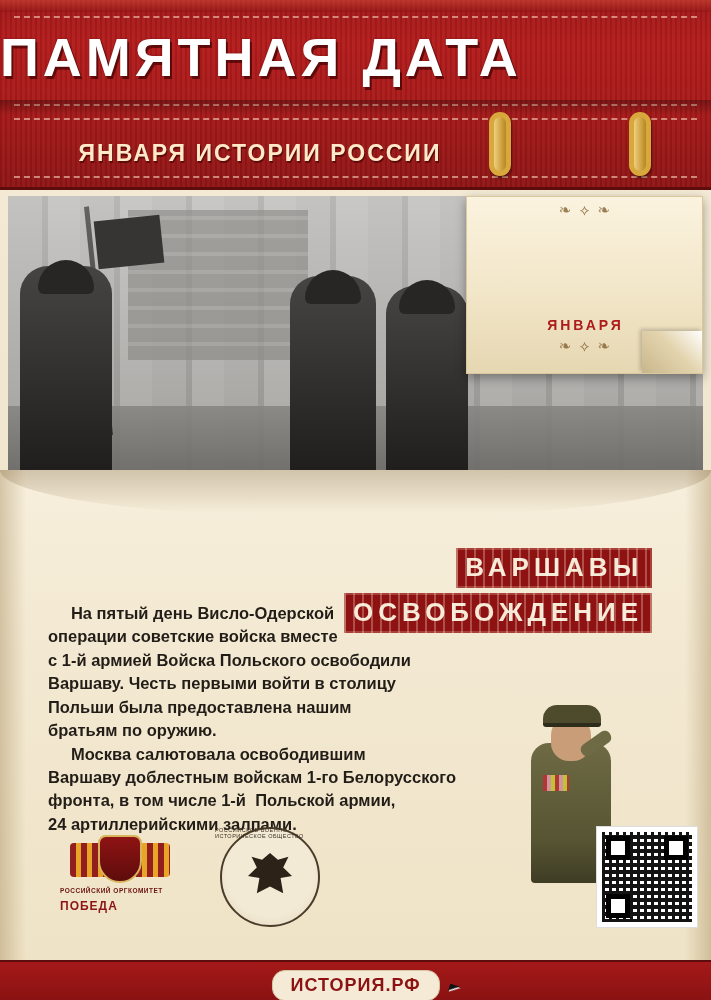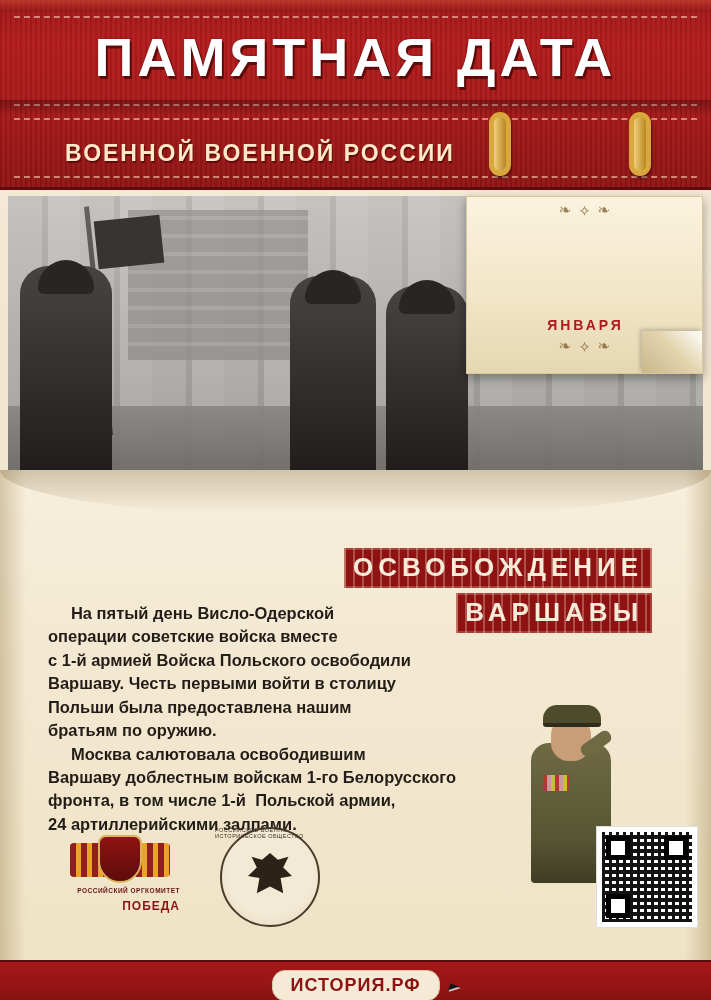--- a/index.html
+++ b/index.html
@@ -34,21 +34,21 @@
     position:absolute; left:14px; right:14px; height:0;
     border-top:2px dashed rgba(255,225,200,.55);
   }
   .s1{ top:16px; } .s2{ top:104px; } .s3{ top:118px; } .s4{ top:176px; }
   .banner-fold {
     position:absolute; left:0; top:100px; width:711px; height:22px;
     background:linear-gradient(180deg,rgba(0,0,0,.30),rgba(0,0,0,0) 70%);
   }
   .title-main {
     position:absolute; left:0; top:26px; width:711px;
-    text-align:center;
+    text-align:left;
     font-size:54px; font-weight:bold; letter-spacing:4px;
     color:#ffffff;
     text-shadow:2px 3px 0 rgba(60,0,0,.65), 0 0 2px rgba(0,0,0,.4);
     font-family:"Liberation Sans", sans-serif;
   }
   .title-sub {
     position:absolute; left:0; top:140px; width:520px;
     text-align:center;
     font-size:23px; font-weight:bold; letter-spacing:2px;
     color:#ffe9c9;
@@ -221,21 +221,21 @@
   }
   .off-medals {
     position:absolute; bottom:92px; left:20px; width:26px; height:16px;
     background:repeating-linear-gradient(90deg,#b33 0 4px,#d9a 4px 8px,#cc3 8px 12px);
     opacity:.9;
   }
 
   
   .emblem-pobeda {
     position:absolute; left:60px; bottom:50px; width:120px; height:92px;
-    text-align:right;
+    text-align:left;
   }
   .pob-ribbon {
     position:absolute; left:10px; top:10px; width:100px; height:34px;
     background:
       repeating-linear-gradient(90deg,#8d1414 0 6px,#e8a11e 6px 11px);
     border-radius:4px; opacity:.95;
   }
   .pob-shield {
     position:absolute; left:38px; top:2px; width:44px; height:48px;
     background:linear-gradient(180deg,#8f1313,#5e0c0c);
@@ -325,21 +325,21 @@
 
 <div class="poster">
 
   <div class="banner">
     <div class="banner-stitch s1"></div>
     <div class="banner-stitch s2"></div>
     <div class="banner-fold"></div>
     <div class="banner-stitch s3"></div>
     <div class="banner-stitch s4"></div>
     <div class="title-main">ПАМЯТНАЯ  ДАТА</div>
-    <div class="title-sub">ВОЕННОЙ ВОЕННОЙ РОССИИ</div>
+    <div class="title-sub">ЯНВАРЯ ИСТОРИИ РОССИИ</div>
   </div>
 
   <div class="ring ring-1"></div>
   <div class="ring ring-2"></div>
 
   <div class="photo">
     <div class="ruins"></div>
     <div class="rubble"></div>
     <div class="pole"></div>
     <div class="flag-dark"></div>
@@ -360,22 +360,22 @@
     <div class="cal-orn-bottom">❧ ⟡ ❧</div>
     <div class="cal-curl"></div>
   </div>
 
   <div class="paper">
     <div class="paper-edge-l"></div>
     <div class="paper-edge-r"></div>
 
 
     <div class="stamp">
+      <div class="stamp-line">ВАРШАВЫ</div>
       <div class="stamp-line">ОСВОБОЖДЕНИЕ</div>
-      <div class="stamp-line">ВАРШАВЫ</div>
     </div>
 
     <div class="body-text">     На пятый день Висло-Одерской
 операции советские войска вместе
 с 1-й армией Войска Польского освободили
 Варшаву. Честь первыми войти в столицу
 Польши была предоставлена нашим
 братьям по оружию.
      Москва салютовала освободившим
 Варшаву доблестным войскам 1-го Белорусского

